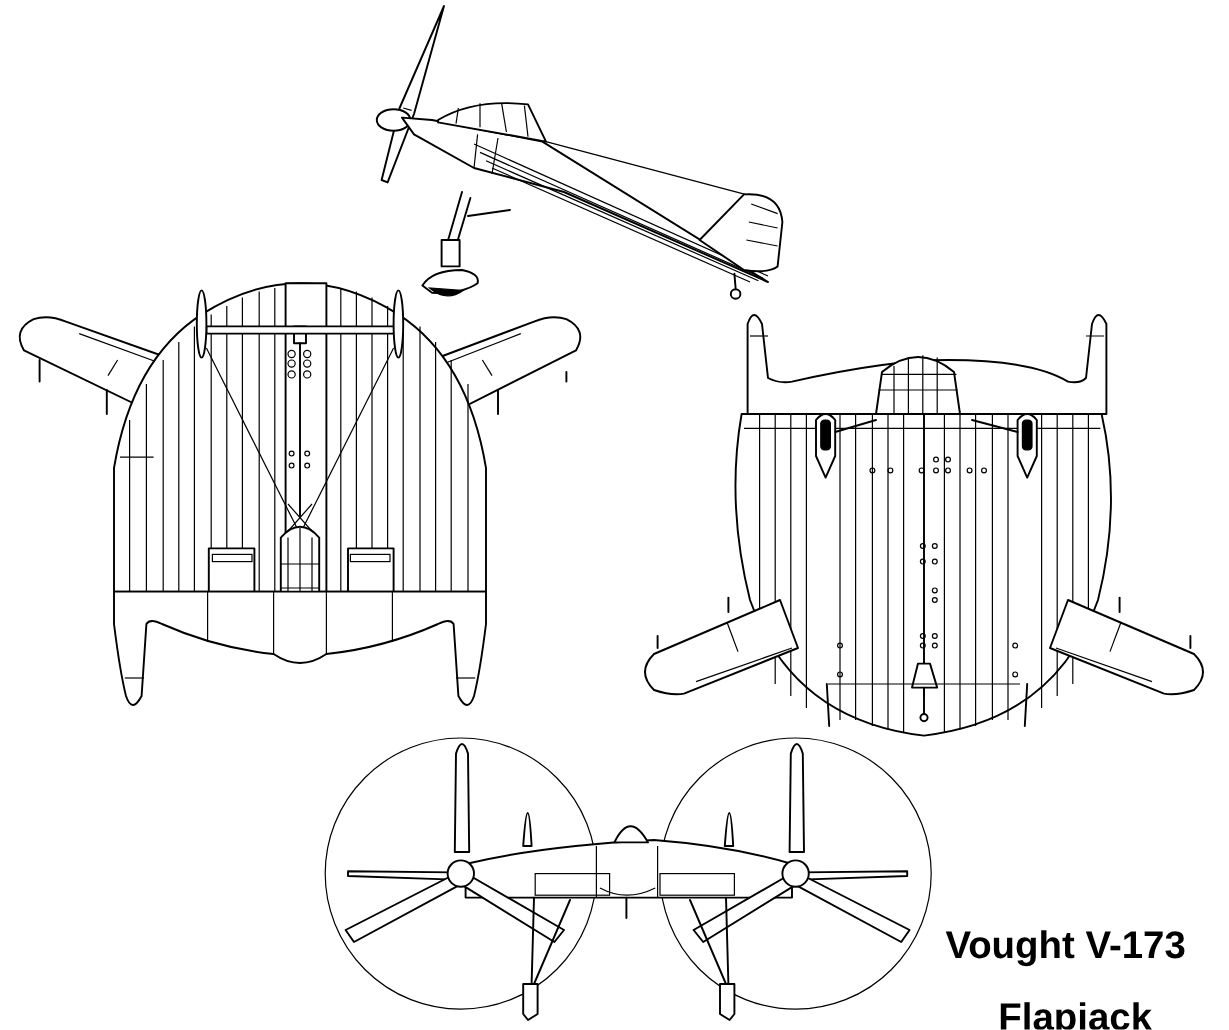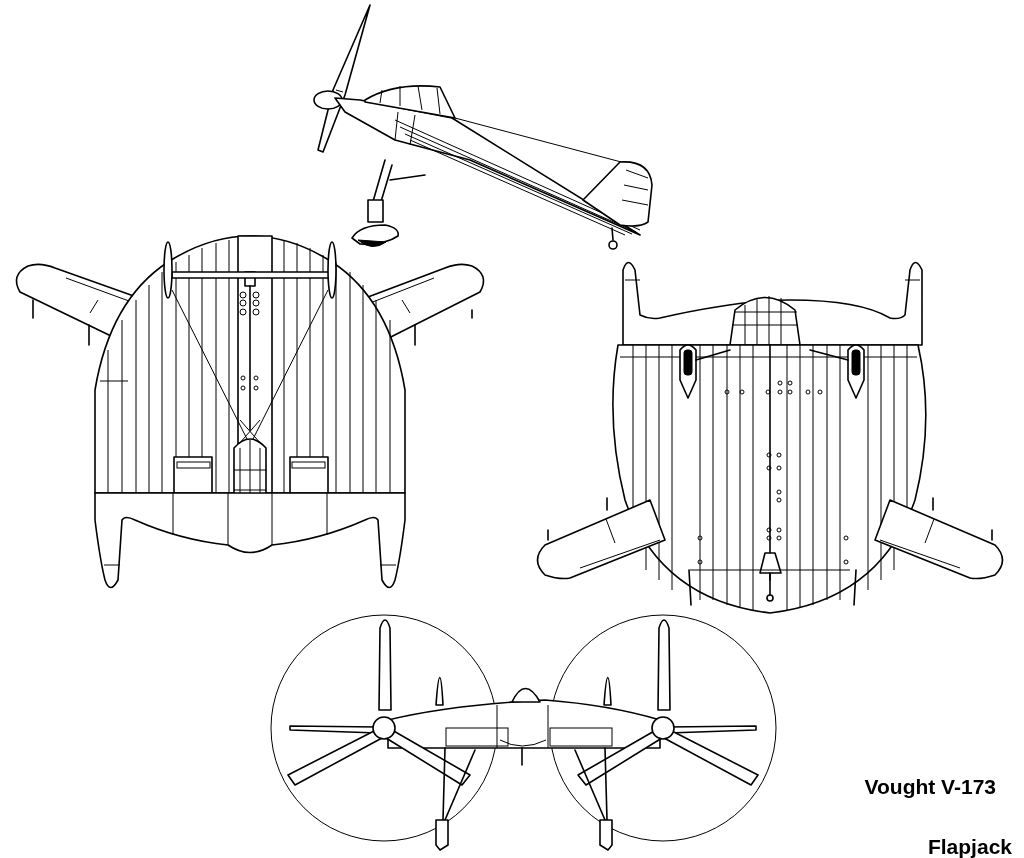--- a/index.html
+++ b/index.html
@@ -4,21 +4,21 @@
 <style>
   html, body { margin:0; padding:0; background:#ffffff; }
   body { width:1024px; height:858px; position:relative; overflow:hidden; }
   #drawing { position:absolute; left:0; top:0; width:1024px; height:858px; }
   .ln { fill:none; stroke:#000; stroke-width:1.6; stroke-linejoin:round; stroke-linecap:round; }
   .thin { fill:none; stroke:#000; stroke-width:1; }
   .fillw { fill:#fff; stroke:#000; stroke-width:1.6; stroke-linejoin:round; }
   .fillb { fill:#000; stroke:#000; stroke-width:1; }
   .caption {
     position:absolute; font-family:"Liberation Sans", sans-serif; font-weight:bold;
-    color:#000; font-size:21px; line-height:32px; text-align:right;
+    color:#000; font-size:32px; line-height:32px; text-align:center;
   }
   #cap1 { left:780px; top:771px; width:216px; }
   #cap2 { left:780px; top:831px; width:232px; }
 </style>
 </head>
 <body>
 
 <svg id="drawing" viewBox="0 0 1024 858" xmlns="http://www.w3.org/2000/svg">
 
   <g>

